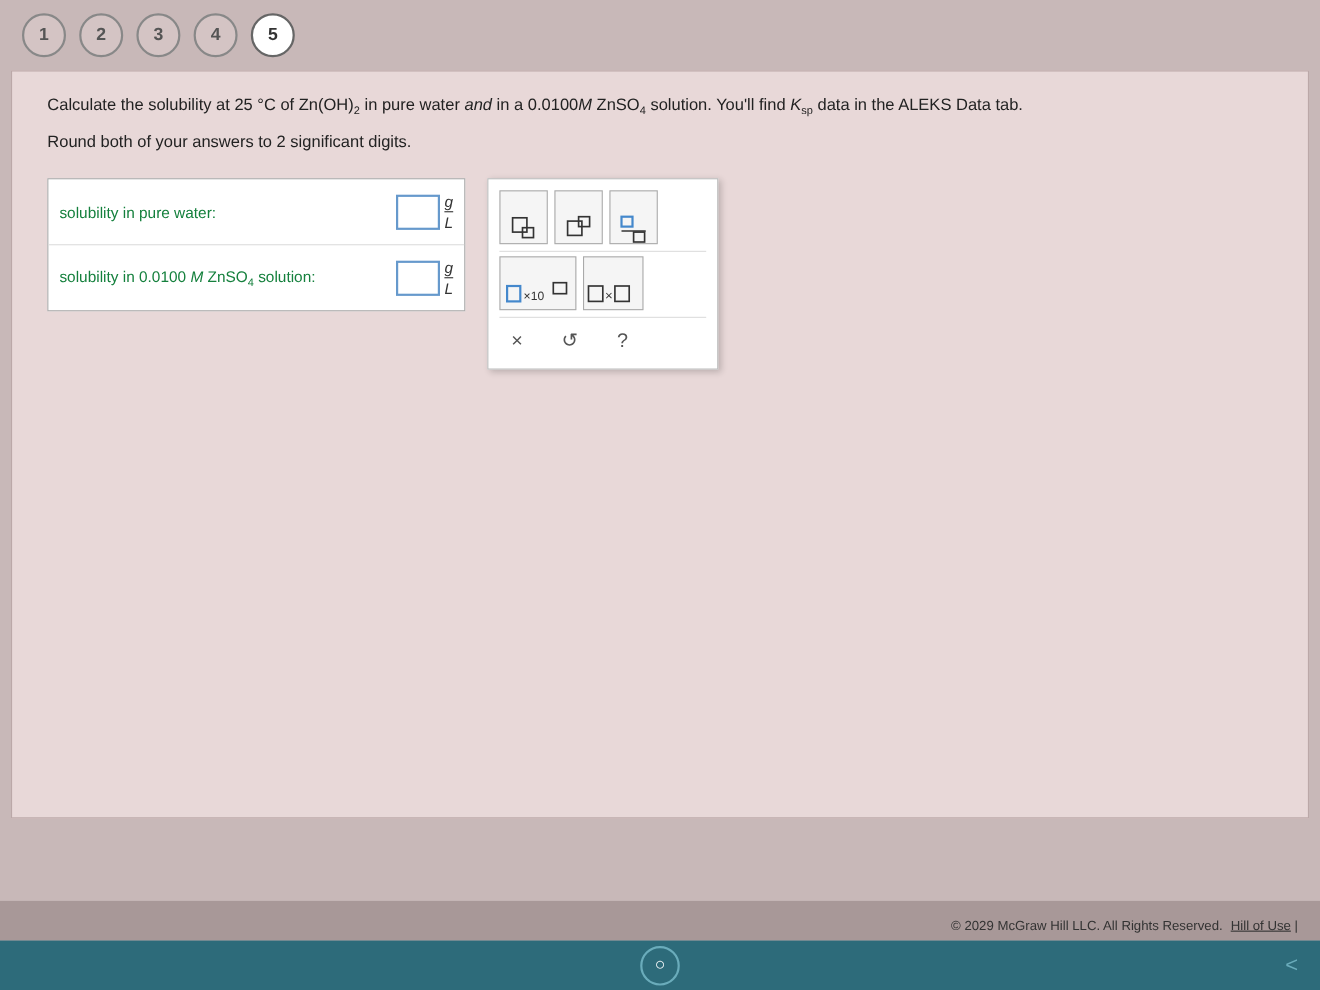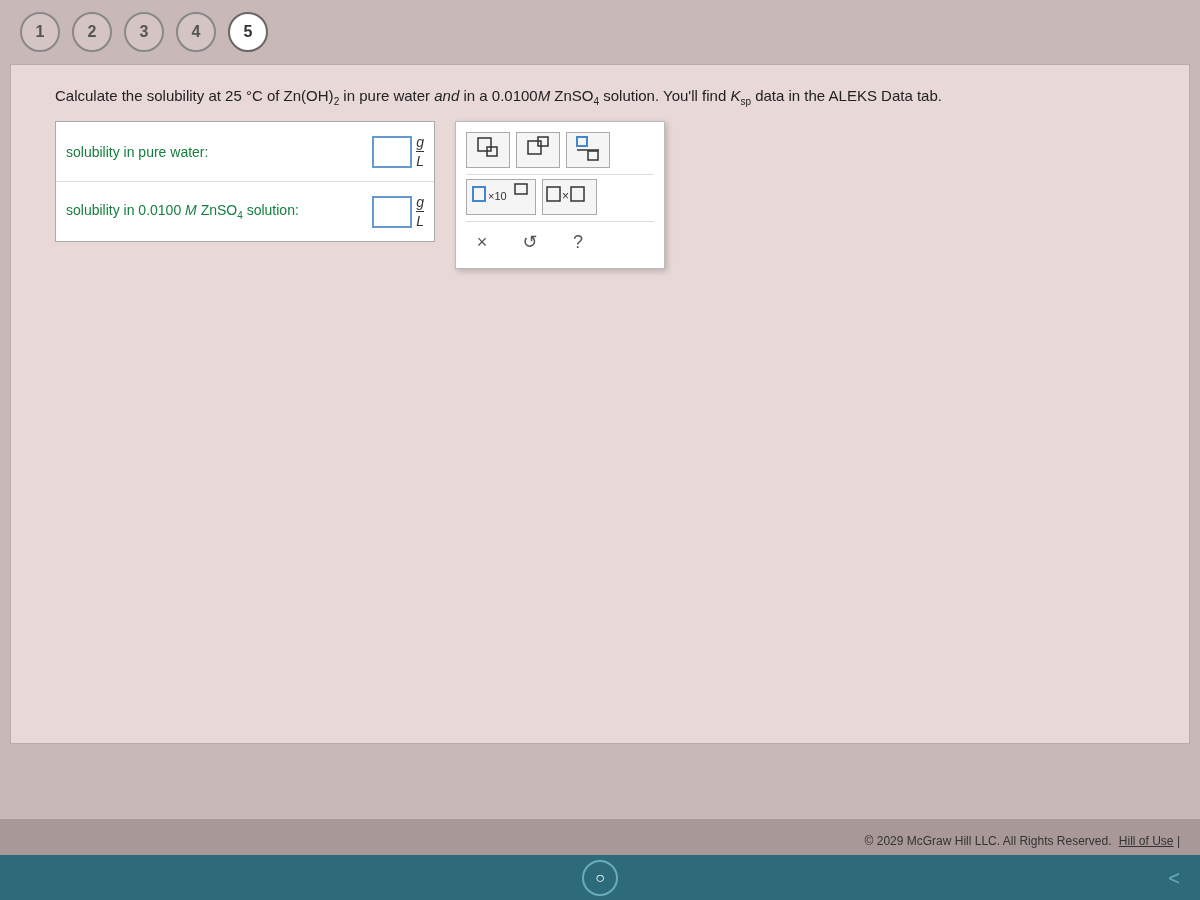--- a/index.html
+++ b/index.html
@@ -39,21 +39,21 @@
     .step-circle.active {
       background: white;
       border-color: #666;
       color: #333;
     }
 
     
     .main-content {
       background: #e8d8d8;
       margin: 0 10px;
-      padding: 20px 44px;
+      padding: 20px 32px;
       min-height: 680px;
       border: 1px solid #bba8a8;
     }
 
     .problem-text {
       font-size: 15px;
       color: #222;
       margin-bottom: 12px;
       line-height: 1.5;
     }
@@ -142,26 +142,26 @@
 
     .math-toolbar-row {
       display: flex;
       gap: 6px;
       margin-bottom: 6px;
       align-items: center;
     }
 
     .math-btn {
       width: 44px;
-      height: 36px;
+      height: 49px;
       border: 1px solid #aaa;
       background: #f5f5f5;
       cursor: pointer;
       display: flex;
-      align-items: flex-start;
+      align-items: flex-end;
       justify-content: center;
       font-size: 16px;
       color: #333;
     }
 
     .action-btns {
       display: flex;
       gap: 16px;
       align-items: center;
       margin-top: 4px;
@@ -256,20 +256,23 @@
   <div class="step-circle">4</div>
   <div class="step-circle active">5</div>
 </div>
 
 <div class="main-content">
 
   <div class="problem-text">
     Calculate the solubility at 25 °C of Zn(OH)<sub>2</sub> in pure water <em>and</em> in a 0.0100<em>M</em> ZnSO<sub>4</sub> solution. You'll find <em>K</em><sub>sp</sub> data in the ALEKS Data tab.
   </div>
 
+  <div class="round-text">
+    Round both of your answers to 2 significant digits.
+  </div>
 
   <div class="answer-section">
 
     <div class="answer-table">
 
       <div class="answer-row">
         <span class="answer-label">solubility in pure water:</span>
         <div class="answer-input-group">
           <input class="answer-input" type="text" value="" style="">
           <div class="fraction-unit">

